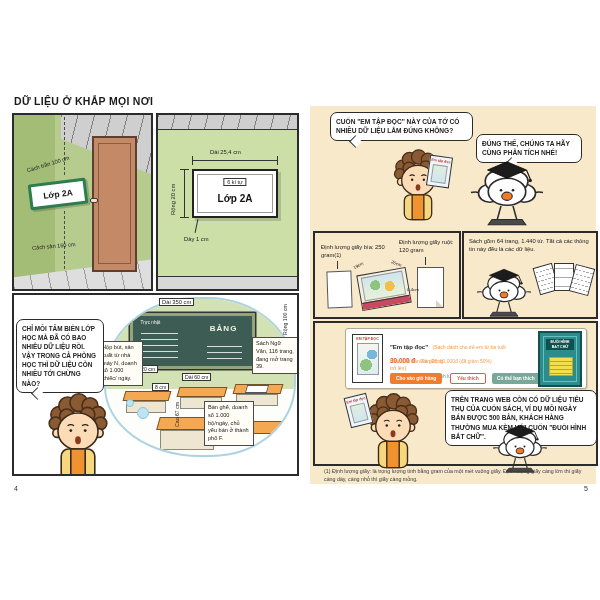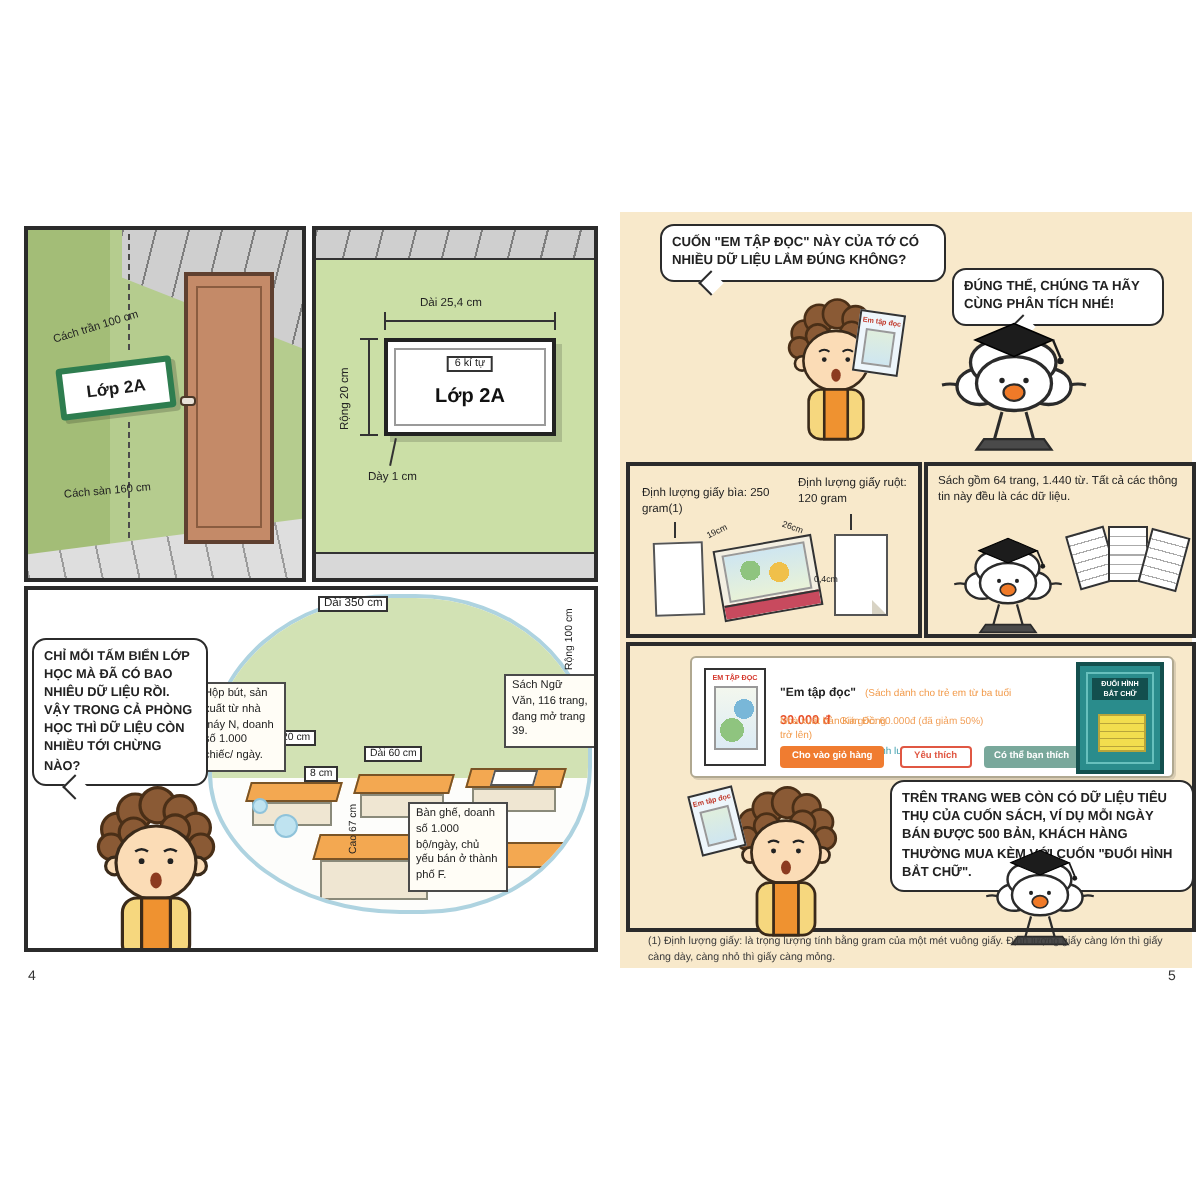--- a/index.html
+++ b/index.html
@@ -68,20 +68,21 @@
     <circle cx="91" cy="36" r="2.2" fill="#1c1c1c"></circle>
     <circle cx="52" cy="49" r="1.8" fill="#222"></circle>
       <circle cx="68" cy="49" r="1.8" fill="#222"></circle>
     <ellipse cx="60" cy="57" rx="7" ry="5.5" fill="#f07a28" stroke="#2b2b2b" stroke-width="1.5"></ellipse>
   </symbol>
 </svg>
 
 <div id="canvas">
 
   <div class="abs" style="left:0;top:0;width:302px;height:600px;">
+    <div class="abs" style="left:14px;top:95px;font-size:10.5px;font-weight:700;letter-spacing:.3px;color:#1a1a1a;">DỮ LIỆU Ở KHẮP MỌI NƠI</div>
 
     <div class="panel" style="left:12px;top:113px;width:141px;height:178px;background:#b5cc8e;overflow:hidden;">
       <div class="abs tiles" style="left:34%;top:0;width:66%;height:34%;clip-path:polygon(0 0,100% 0,100% 100%,0 40%);"></div>
       <div class="abs" style="left:0;top:0;width:30%;height:100%;background:#a3bd77;"></div>
       <div class="abs floor" style="left:0;bottom:0;width:100%;height:17%;clip-path:polygon(0 60%,100% 0,100% 100%,0 100%);"></div>
       <div class="abs" style="left:57%;top:12%;width:33%;height:78%;background:#c48a68;border:2px solid #5f4030;">
         <div class="abs" style="left:10%;top:4%;width:80%;height:92%;border:1px solid #8a5c40;"></div>
         <div class="abs" style="left:-4px;top:46%;width:8px;height:5px;background:#e8e2d8;border:1px solid #4a3828;border-radius:2px;"></div>
       </div>
       <div class="abs" style="left:50px;top:2px;height:58px;border-left:1.5px dashed #4a4a4a;"></div>
@@ -112,20 +113,26 @@
         <div class="abs" style="left:0;top:22px;width:100%;text-align:center;font-size:10px;font-weight:700;color:#111;">Lớp 2A</div>
       </div>
       <div class="abs mline" style="left:38px;top:104px;width:1px;height:14px;transform:rotate(12deg);"></div>
       <div class="abs dim" style="left:26px;top:121px;">Dày 1 cm</div>
     </div>
 
     <div class="panel" style="left:12px;top:293px;width:287px;height:183px;background:#fff;overflow:hidden;">
 
       <div class="abs" style="left:90px;top:2px;width:192px;height:160px;background:#fdfdfb;border:2px solid #aed3e0;border-radius:48% 46% 44% 50%/50% 48% 46% 44%;overflow:hidden;">
         <div class="abs" style="left:0;top:0;width:100%;height:58%;background:#d2e2b4;"></div>
+        <div class="abs" style="left:13%;top:9%;width:66%;height:36%;background:#3d5c53;border:3px solid #91a47a;box-shadow:0 0 0 1.5px #333;">
+          <div class="abs" style="left:6%;top:8%;font-size:4.6px;color:#fff;opacity:.95;">Trực nhật</div>
+          <div class="chalk" style="left:6%;top:34%;width:32%;height:52%;"></div>
+          <div class="abs" style="right:12%;top:16%;font-size:8px;font-weight:700;color:#f2f2e8;letter-spacing:1px;">BẢNG</div>
+          <div class="chalk" style="right:8%;bottom:10%;width:30%;height:30%;"></div>
+        </div>
 
         <div class="deskTop" style="left:18px;top:92px;width:46px;height:10px;"></div>
         <div class="deskBody" style="left:20px;top:102px;width:40px;height:12px;"></div>
         <div class="deskTop" style="left:72px;top:88px;width:48px;height:10px;"></div>
         <div class="deskBody" style="left:74px;top:98px;width:42px;height:12px;"></div>
         <div class="deskTop" style="left:128px;top:85px;width:48px;height:10px;"></div>
         <div class="deskBody" style="left:130px;top:95px;width:42px;height:12px;"></div>
         <div class="abs" style="left:140px;top:86px;width:22px;height:8px;background:#fff;border:1px solid #555;transform:skewX(-16deg);"></div>
         <div class="deskTop" style="left:52px;top:118px;width:62px;height:13px;"></div>
         <div class="deskBody" style="left:54px;top:131px;width:54px;height:20px;"></div>

